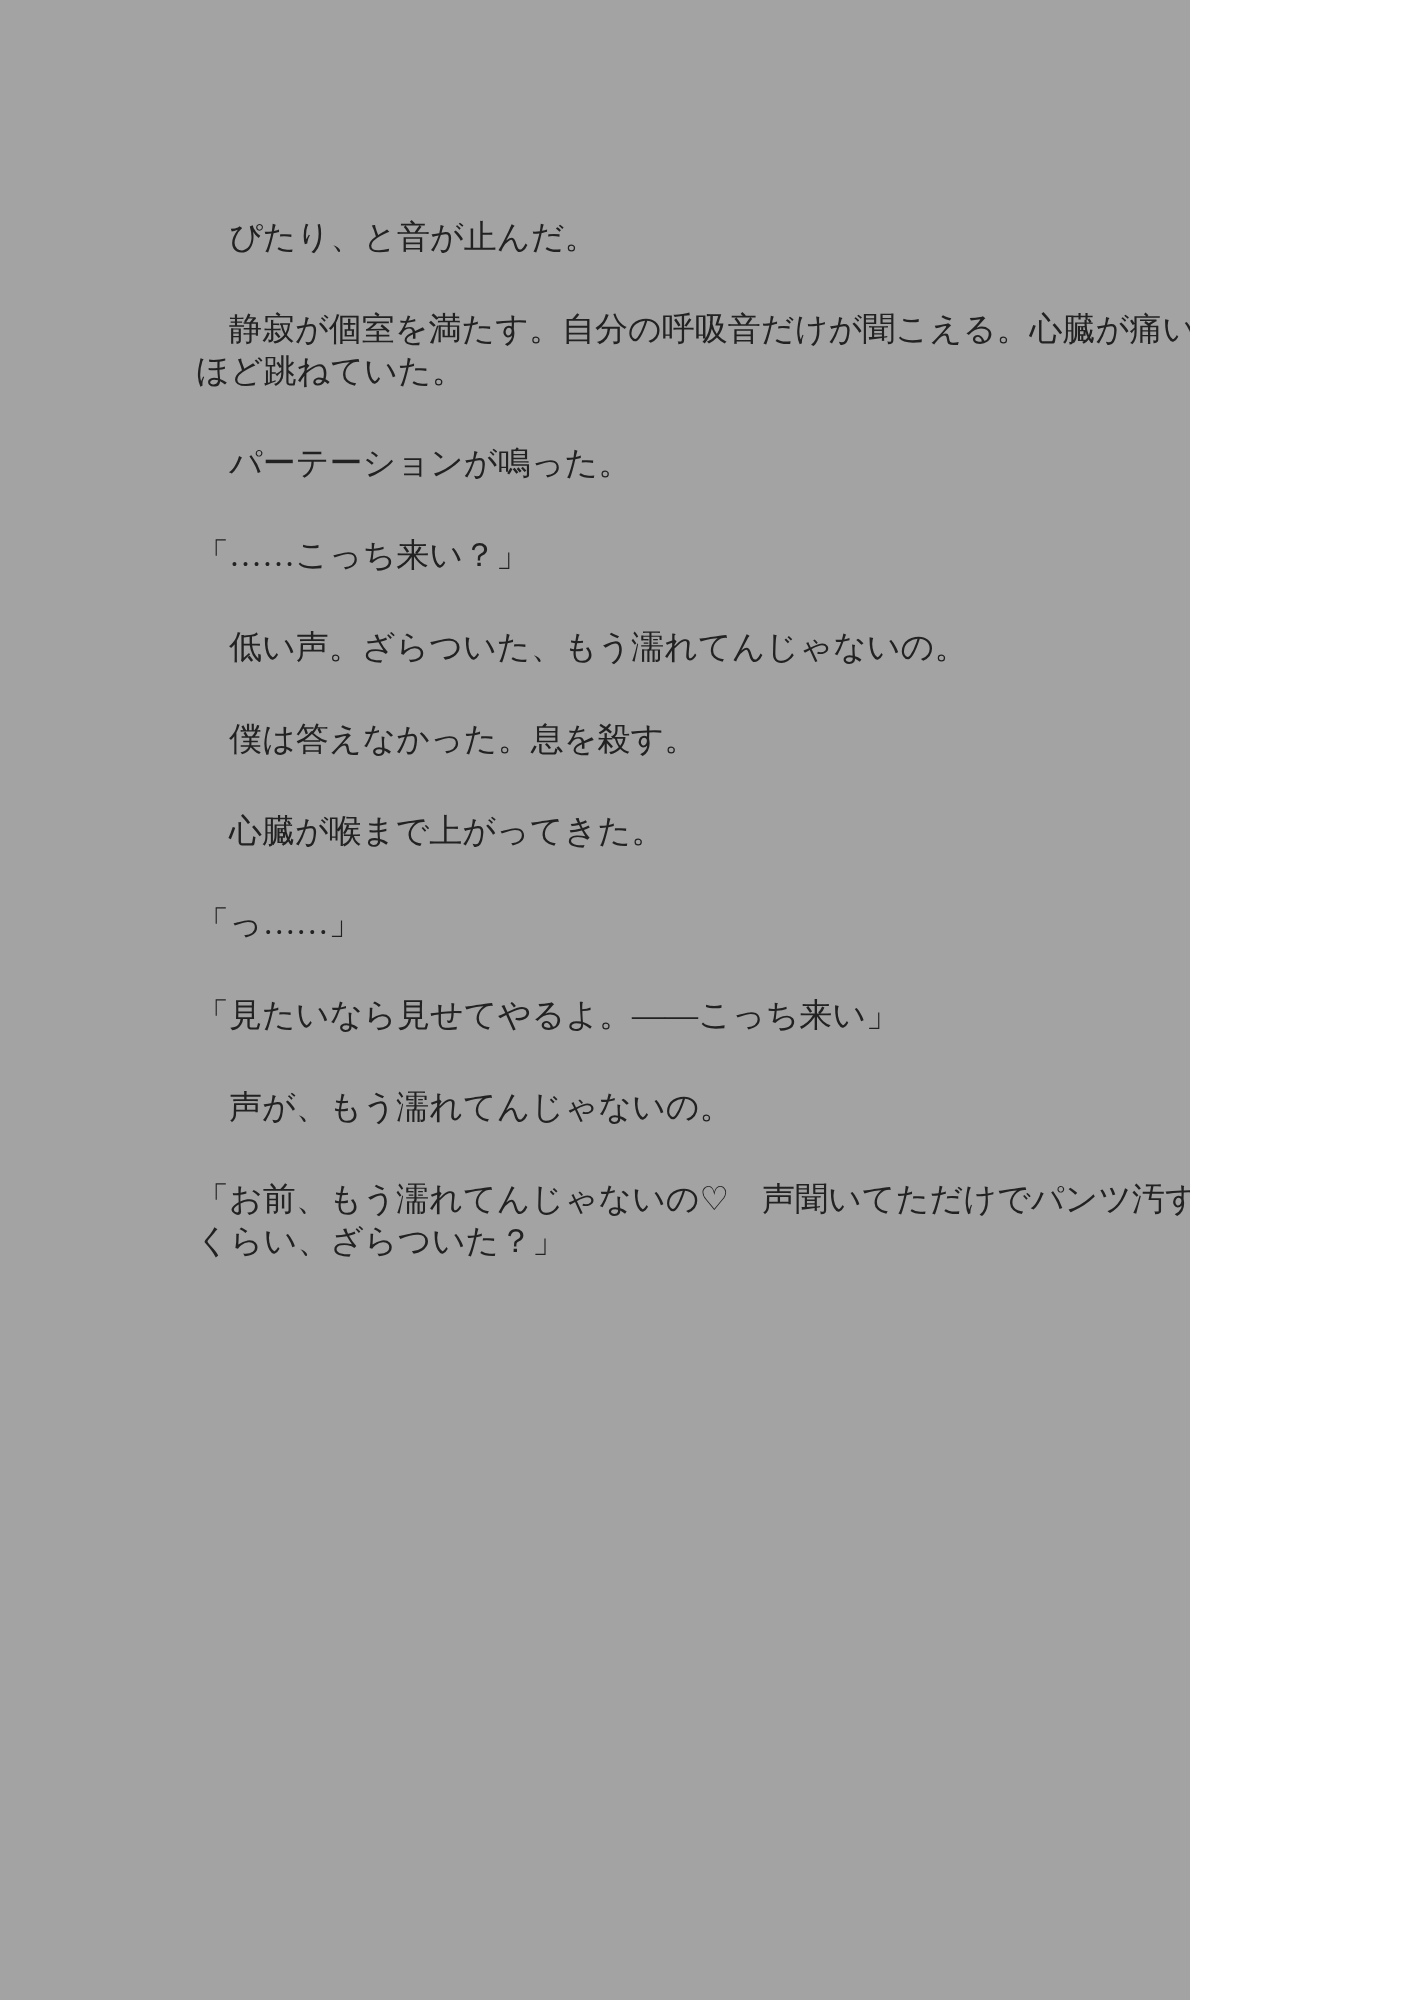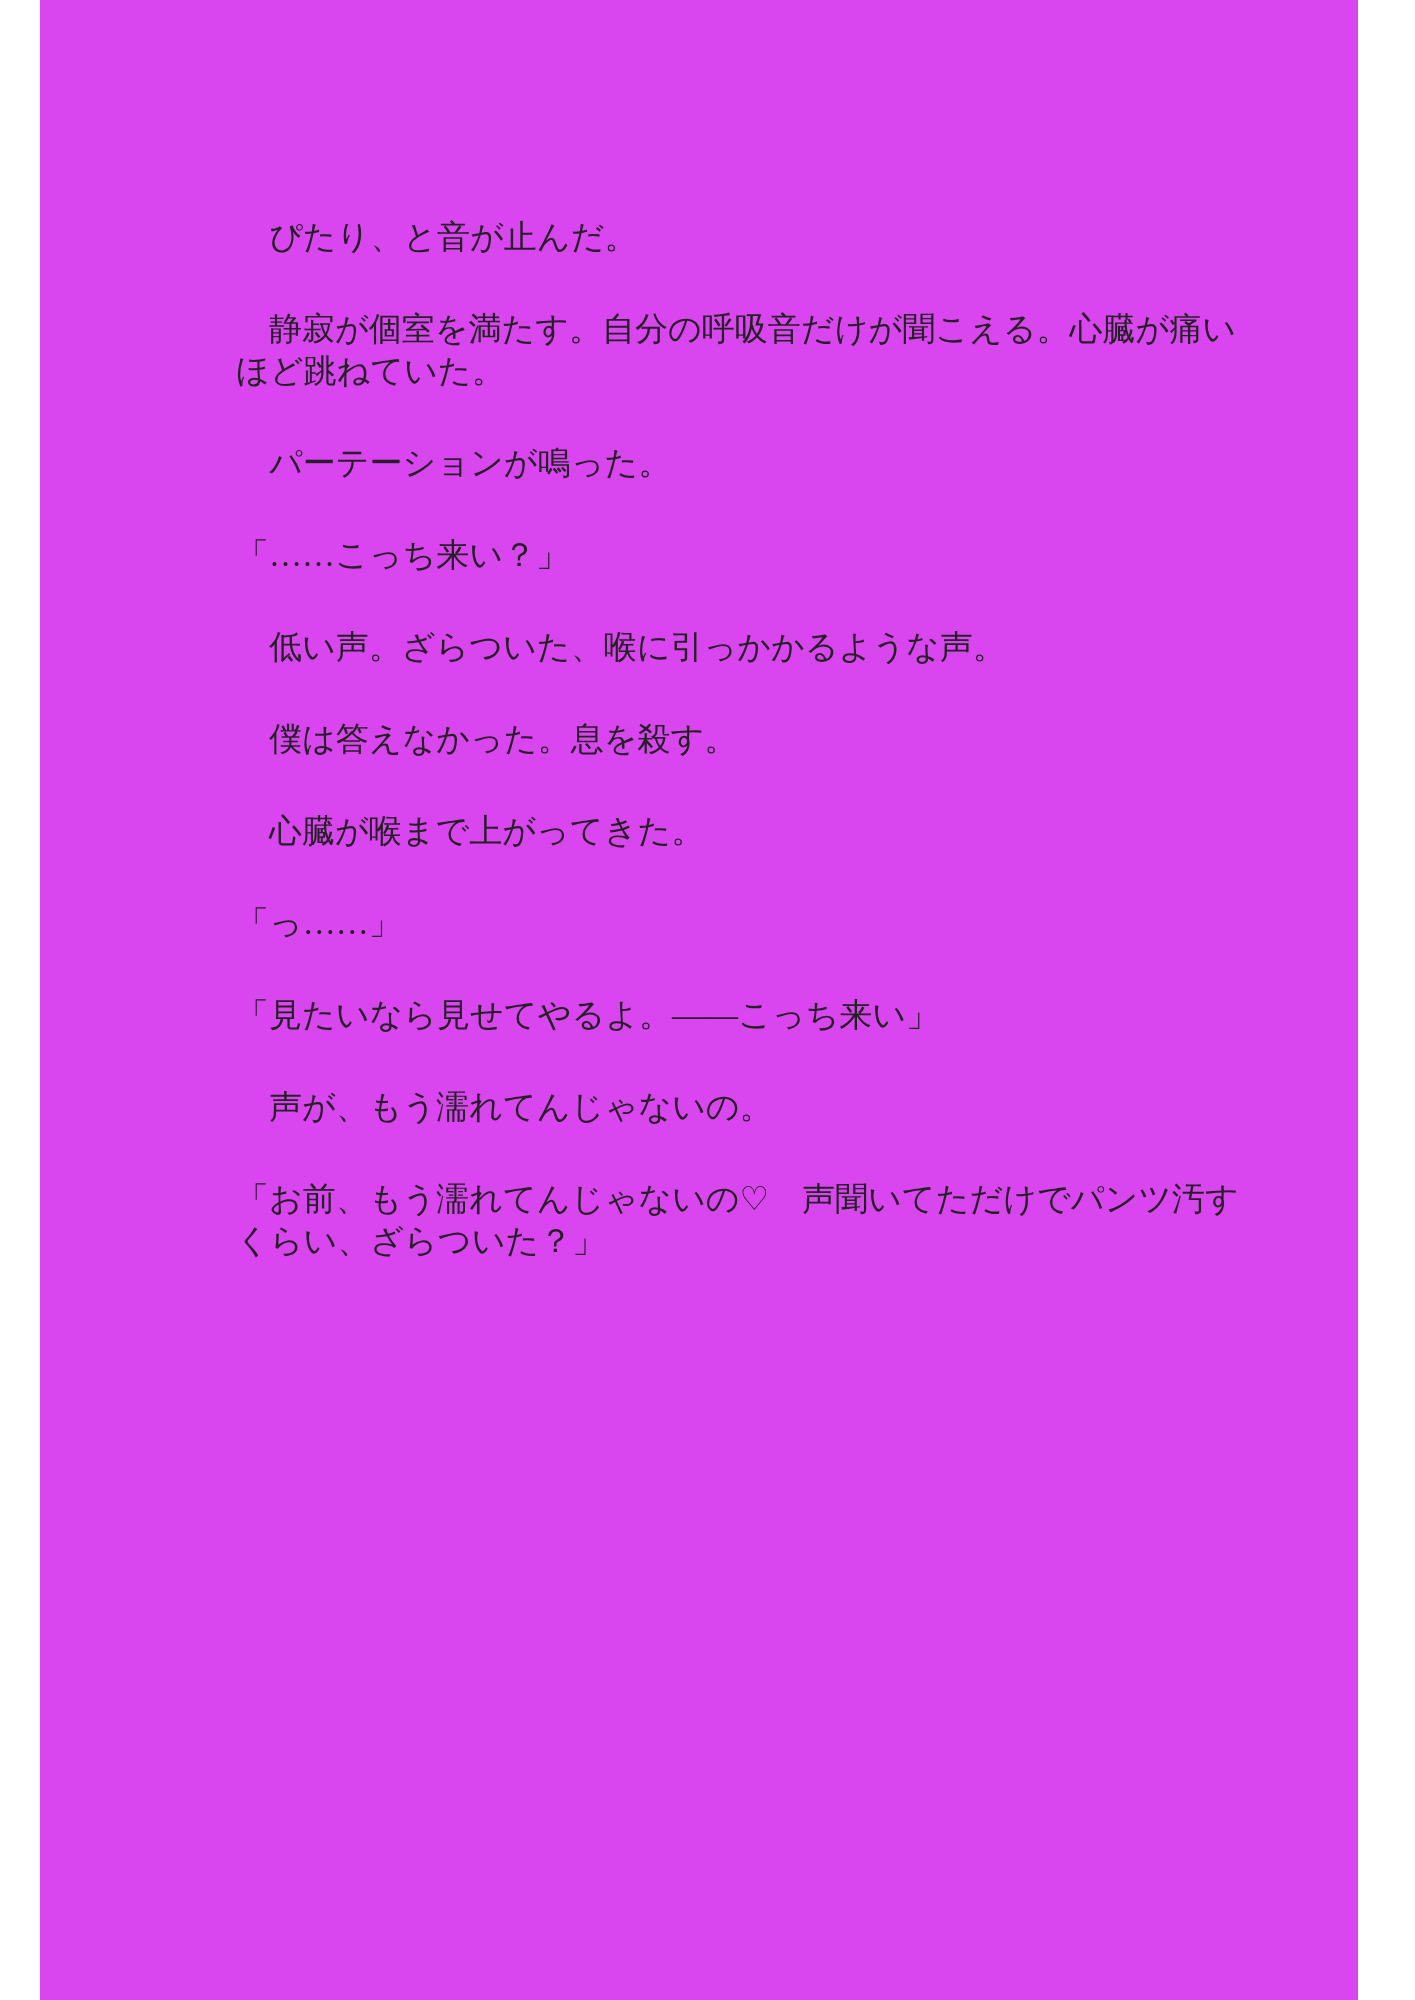--- a/index.html
+++ b/index.html
@@ -6,26 +6,25 @@
     margin: 0;
     padding: 0;
   }
   body {
     width: 1415px;
     height: 2000px;
     background: #ffffff;
   }
   .page {
     position: relative;
-    width: 1318px;
+    width: 1190px;
     height: 2000px;
-    background: #d946ef;
+    background: #a3a3a3;
     overflow: hidden;
     font-family: "Liberation Serif", "DejaVu Serif", serif;
-    margin-left: 40px;
   }
   .content {
     position: absolute;
     left: 196px;
     top: 216px;
     width: 1140px;
   }
   p.para {
     margin: 0 0 50px 0;
     font-size: 33px;
@@ -44,21 +43,21 @@
 </head>
 <body style="background: rgb(255, 255, 255);">
 
 <div class="page">
   <main class="content" style="color: rgb(34, 34, 34);">
       <p class="para">　ぴたり、と音が止んだ。</p>
       <p class="para">　静寂が個室を満たす。自分の呼吸音だけが聞こえる。心臓が痛い
 ほど跳ねていた。</p>
       <p class="para">　パーテーションが鳴った。</p>
       <p class="para">「……こっち来い？」</p>
-      <p class="para">　低い声。ざらついた、喉に引っかかるような声。</p>
+      <p class="para">　低い声。ざらついた、もう濡れてんじゃないの。</p>
       <p class="para">　僕は答えなかった。息を殺す。</p>
       <p class="para">　心臓が喉まで上がってきた。</p>
       <p class="para">「っ……」</p>
       <p class="para">「見たいなら見せてやるよ。——こっち来い」</p>
       <p class="para">　声が、もう濡れてんじゃないの。</p>
       <p class="para">「お前、もう濡れてんじゃないの♡　声聞いてただけでパンツ汚す
 くらい、ざらついた？」</p>
     </main>
 </div>
 

